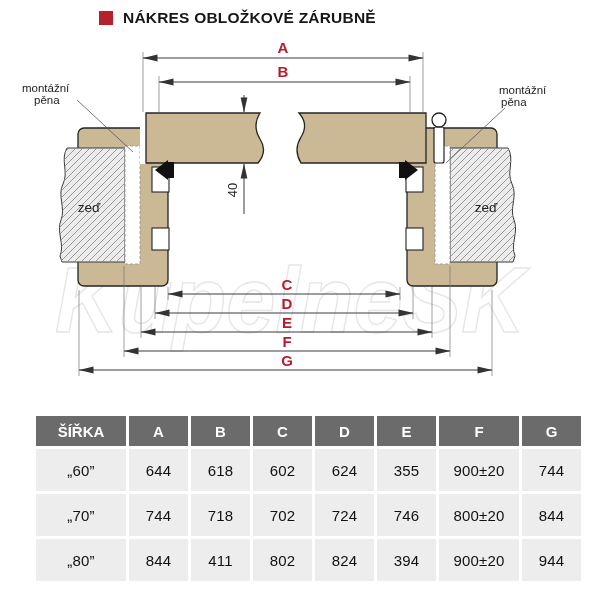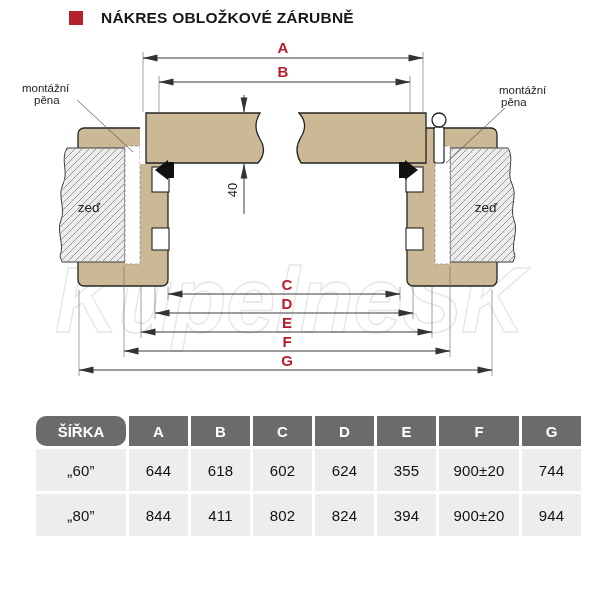--- a/index.html
+++ b/index.html
@@ -1,33 +1,33 @@
 <!DOCTYPE html>
 <html><head>
 <meta charset="utf-8">
 <style>
   html,body{margin:0;padding:0;}
   body{
     width:600px;height:600px;position:relative;background:#ffffff;
     font-family:"Liberation Sans", sans-serif;overflow:hidden;
   }
   
-  .title-bar{position:absolute;left:69px;top:9px;display:flex;align-items:center;gap:18px;}
+  .title-bar{position:absolute;left:99px;top:9px;display:flex;align-items:center;gap:10px;}
   .title-bullet{width:14px;height:14px;background:#b5212c;flex:0 0 auto;}
   .title-text{font-size:15.5px;font-weight:bold;color:#161616;letter-spacing:.2px;white-space:nowrap;}
   
   #diagram{position:absolute;left:0;top:0;width:600px;height:412px;}
   
   .dim-table-wrap{position:absolute;left:33px;top:413px;}
   table.dim-table{border-collapse:separate;border-spacing:3px;background:#ffffff;}
   table.dim-table th{
     background:#6b6b6b;color:#ffffff;font-weight:bold;font-size:15px;
     width:55px;height:30px;text-align:center;padding:0 2px;
   }
-  table.dim-table th.col-sirka{width:86px;border-radius:10px;}
+  table.dim-table th.col-sirka{width:86px;}
   table.dim-table th.col-f{width:76px;}
   table.dim-table td{
     background:#ededed;color:#111111;font-size:15px;height:42px;
     text-align:center;padding:0 2px;letter-spacing:.2px;
   }
 </style>
 </head>
 <body>
 
 <div class="title-bar">
@@ -162,20 +162,30 @@
         <td>„60”</td>
         <td>644</td>
         <td>618</td>
         <td>602</td>
         <td>624</td>
         <td>355</td>
         <td>900±20</td>
         <td>744</td>
       </tr>
       <tr>
+        <td>„70”</td>
+        <td>744</td>
+        <td>718</td>
+        <td>702</td>
+        <td>724</td>
+        <td>746</td>
+        <td>800±20</td>
+        <td>844</td>
+      </tr>
+      <tr>
         <td>„80”</td>
         <td>844</td>
         <td>411</td>
         <td>802</td>
         <td>824</td>
         <td>394</td>
         <td>900±20</td>
         <td>944</td>
       </tr>
     </tbody>

